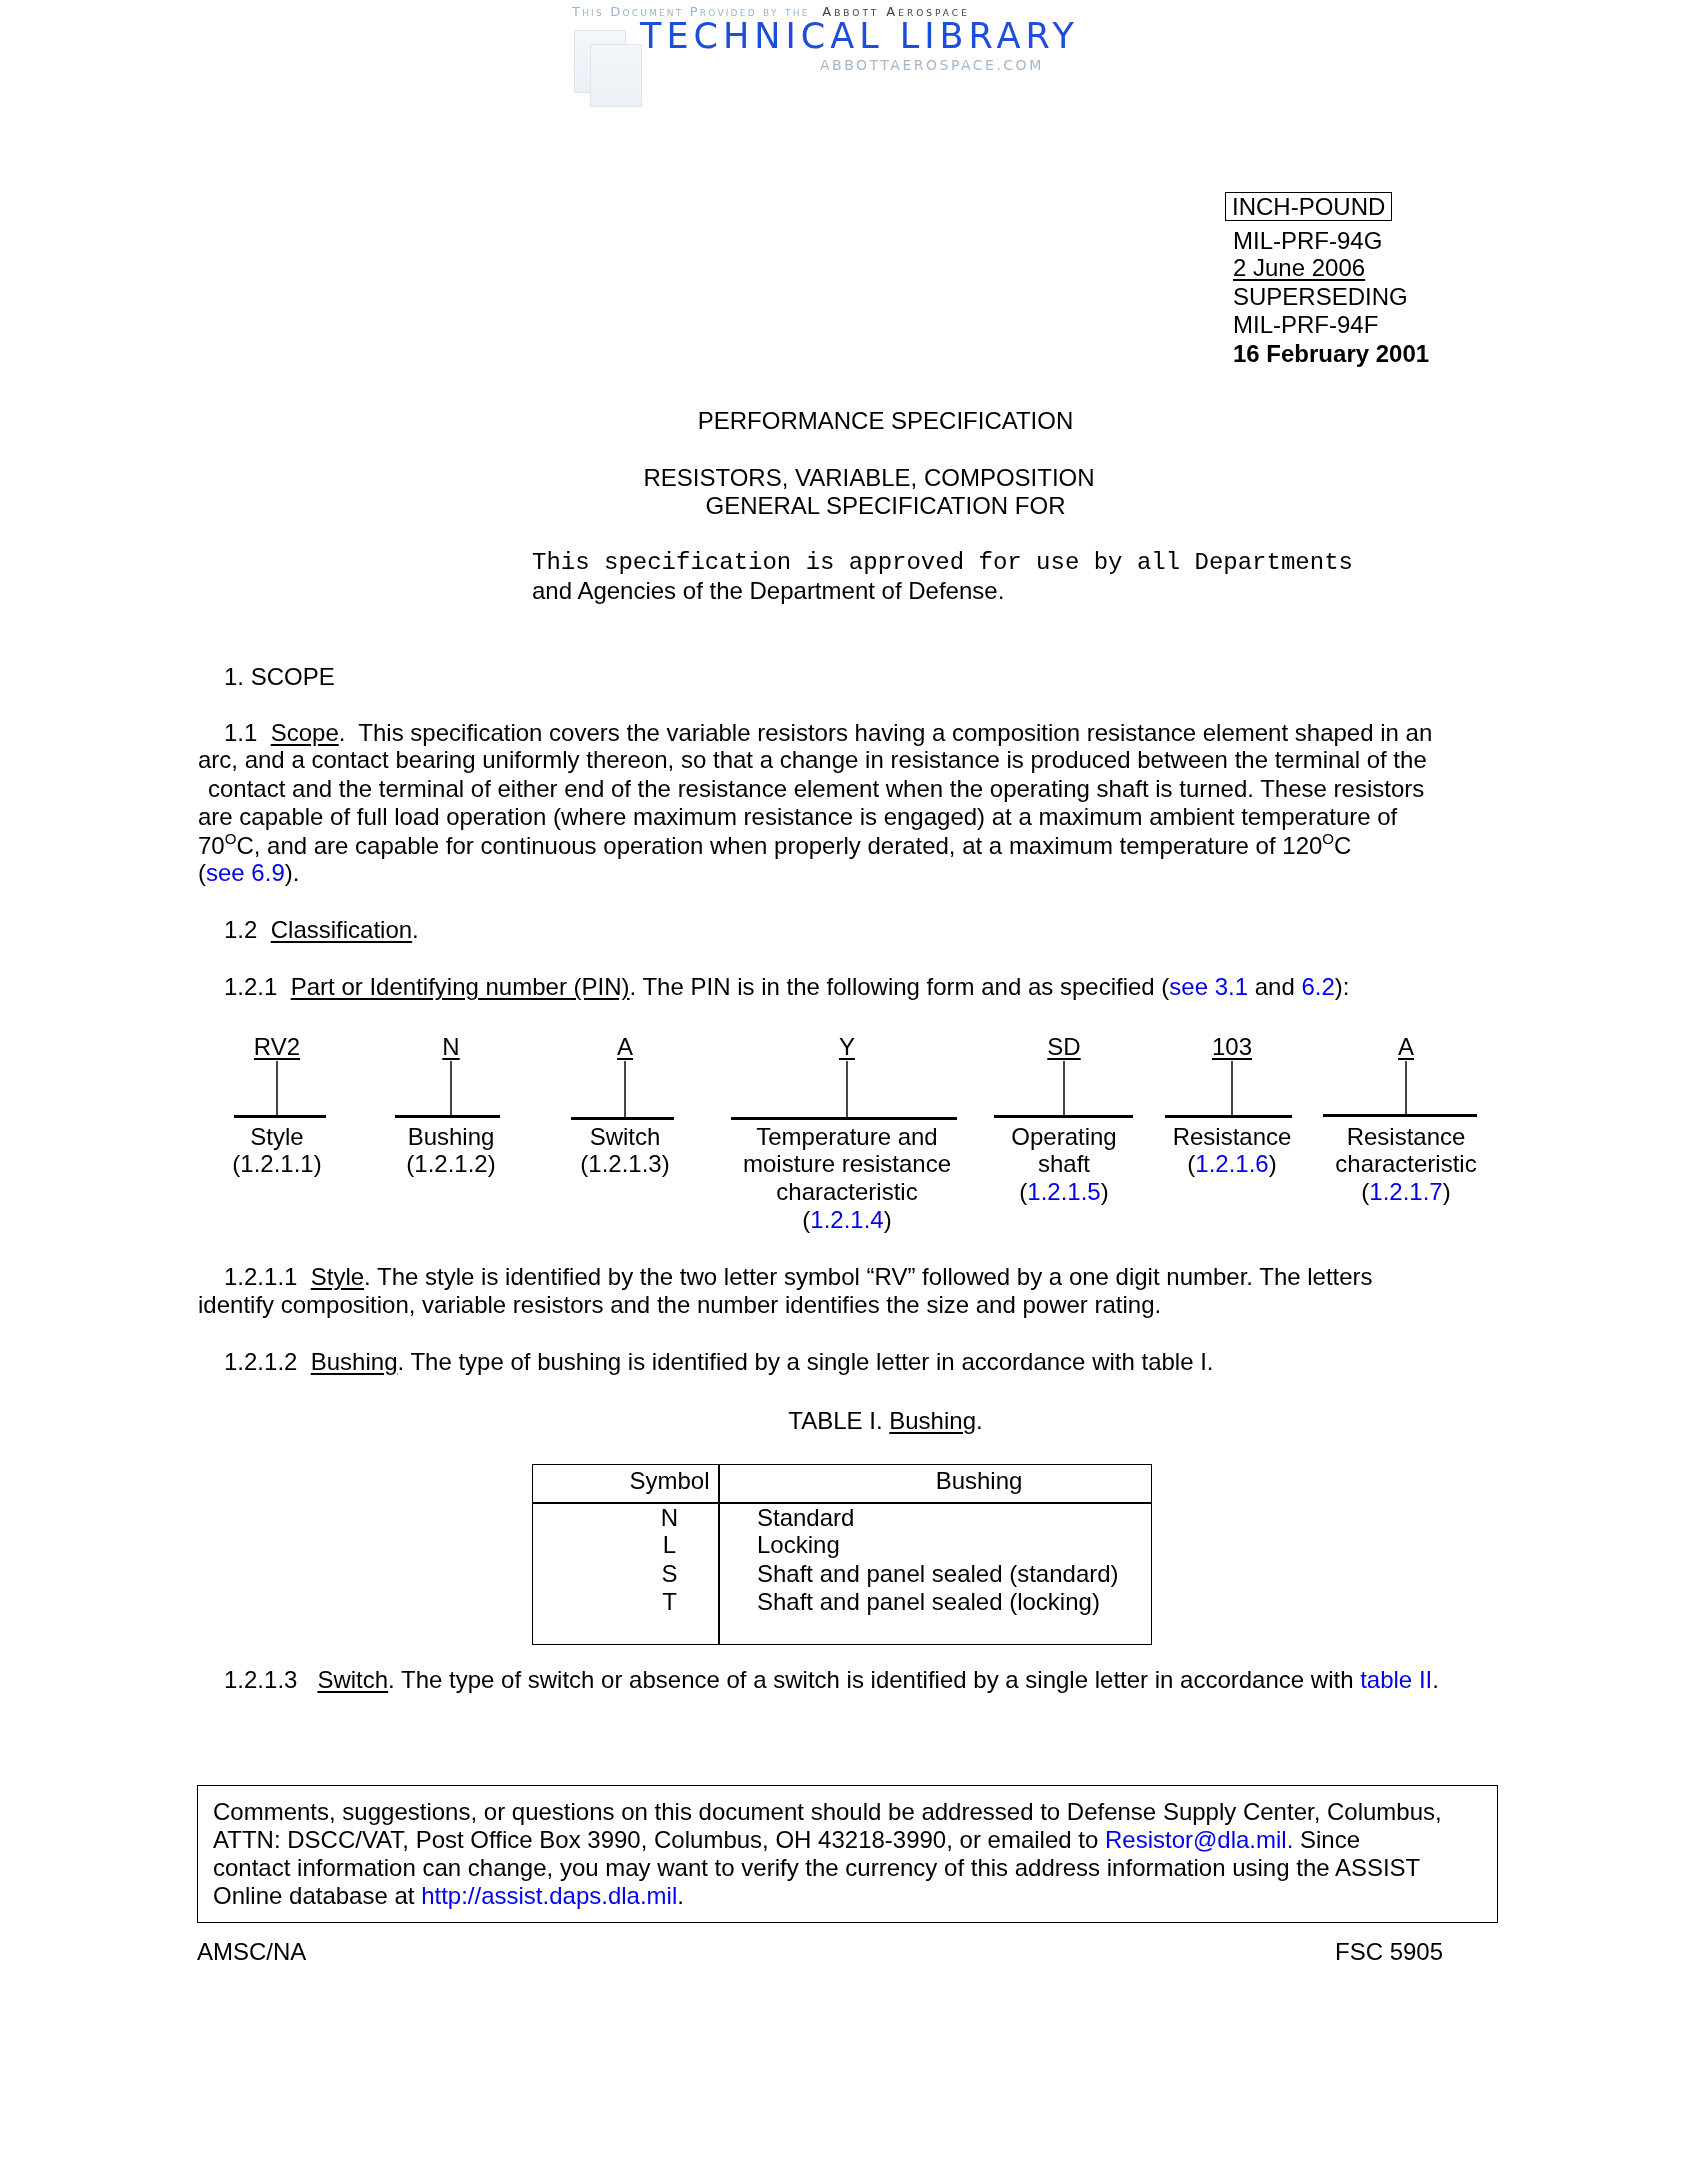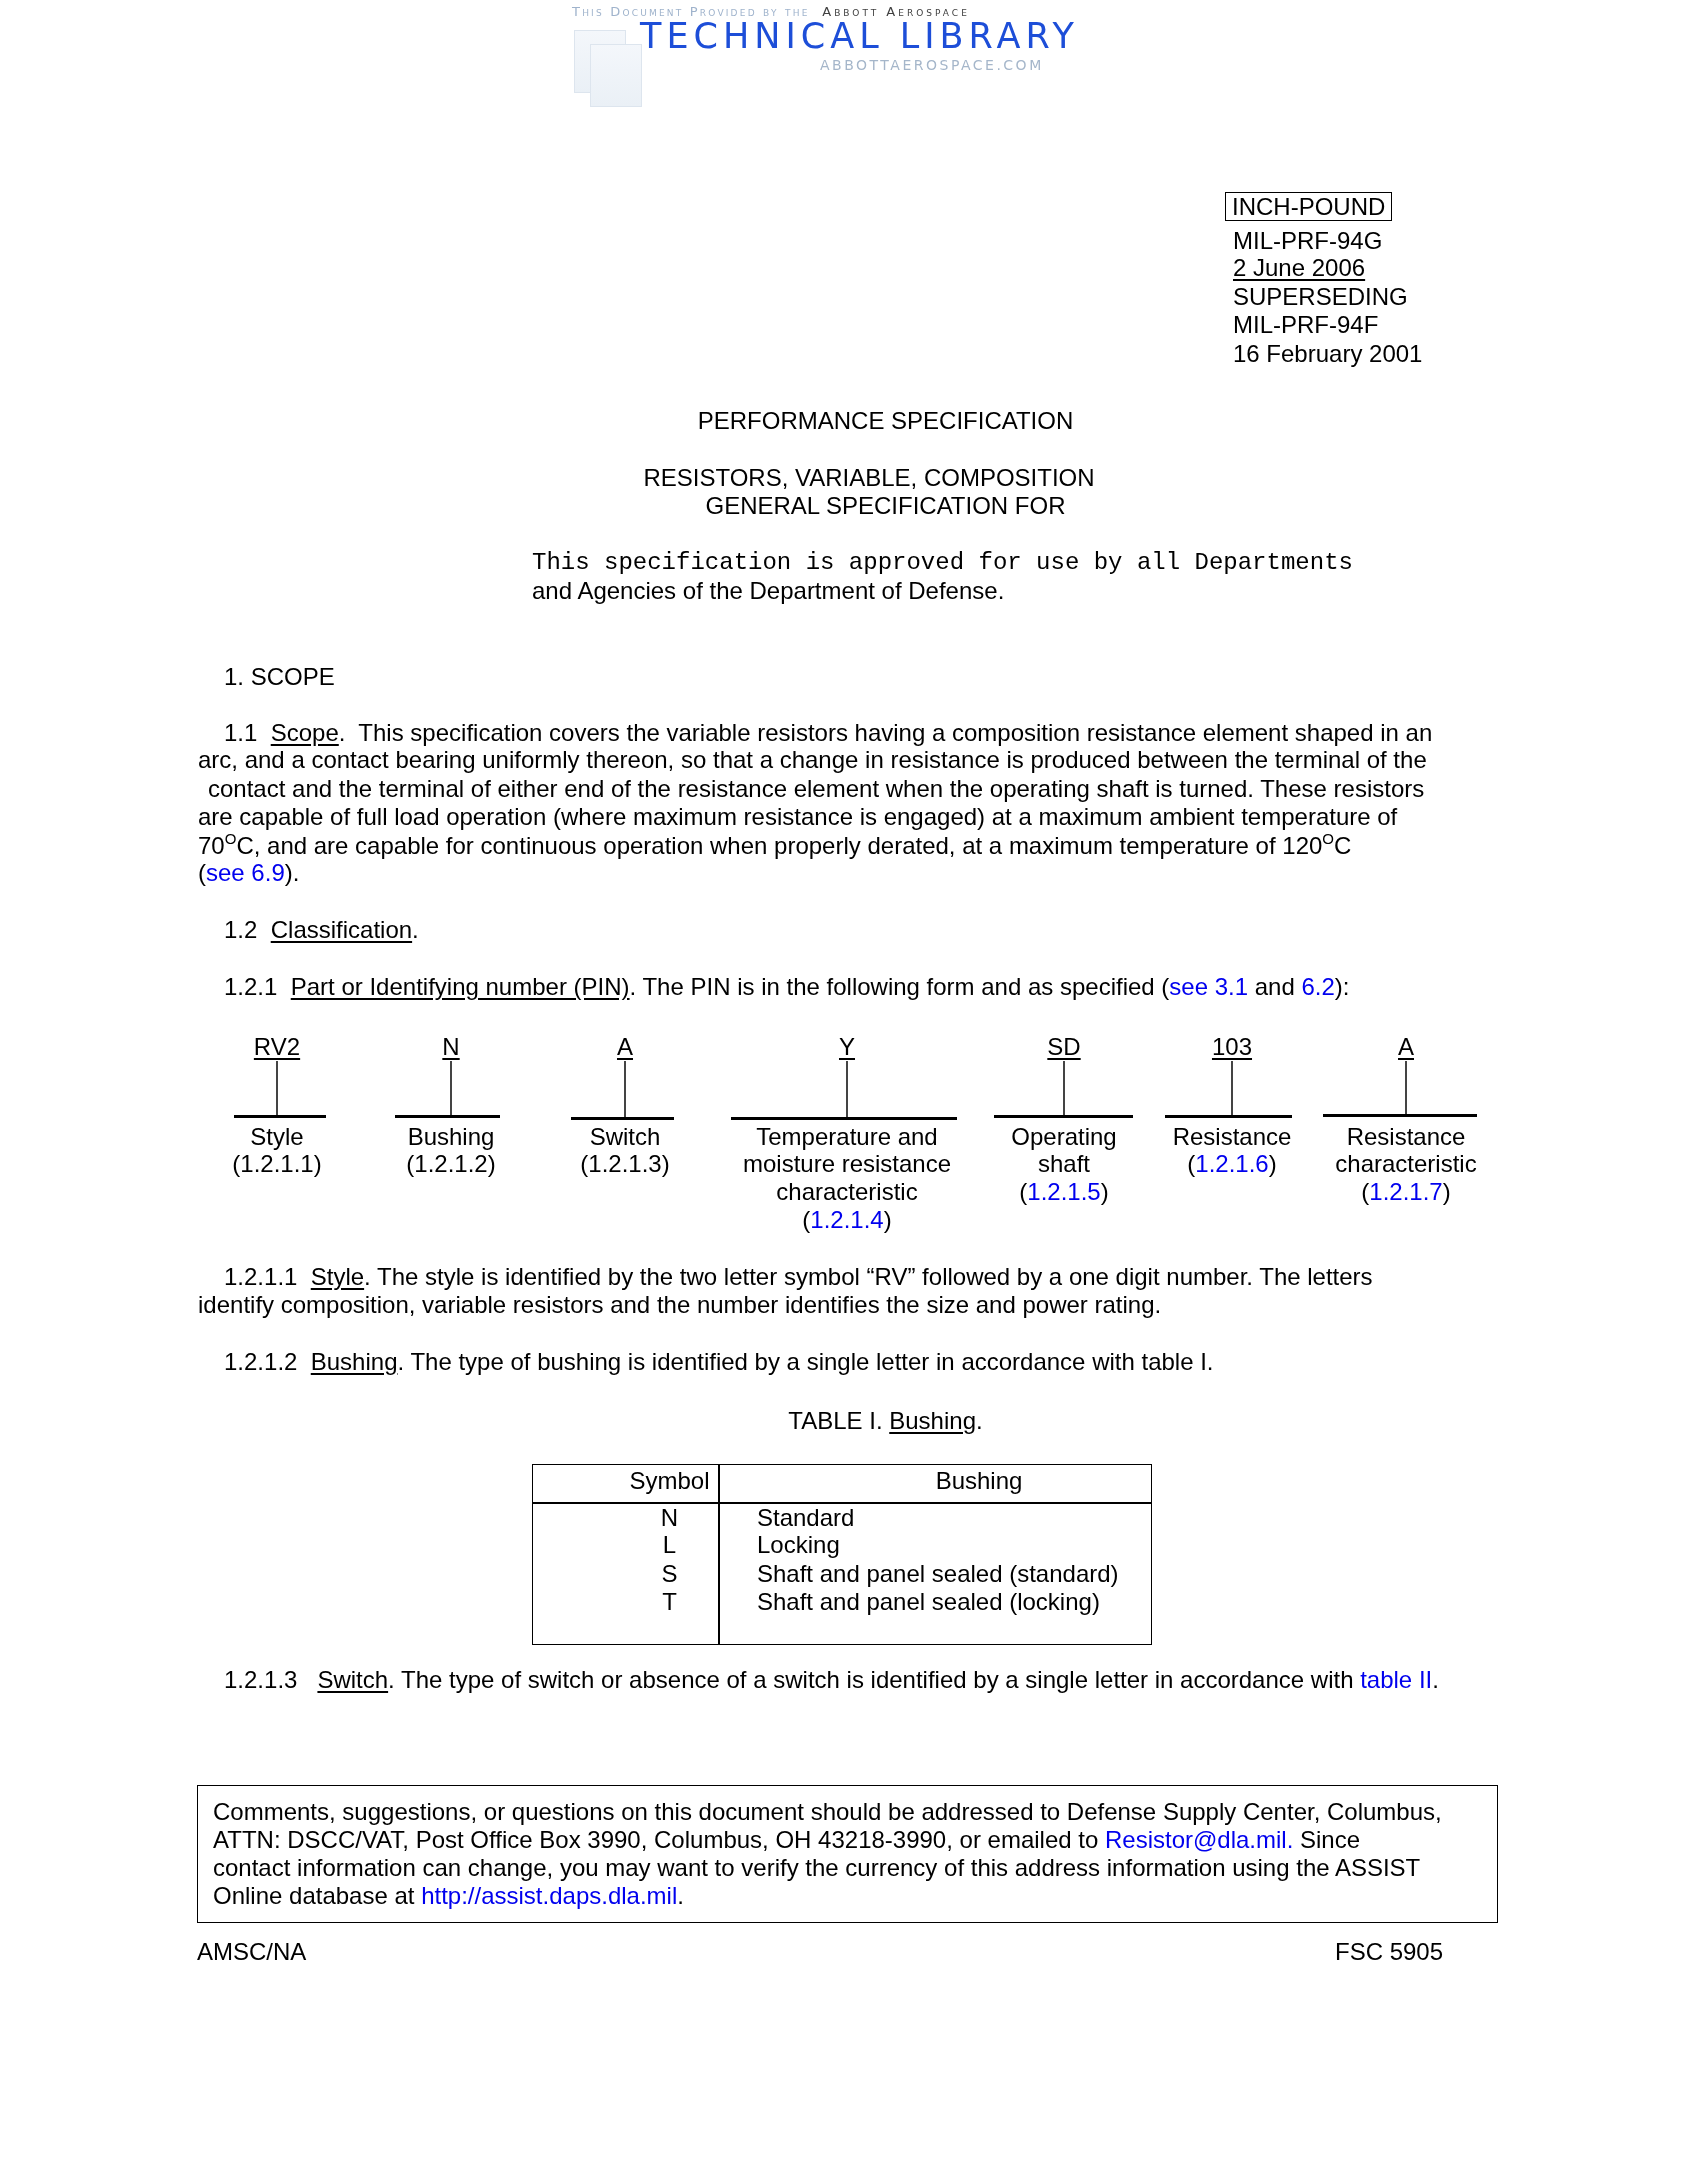--- a/index.html
+++ b/index.html
@@ -48,21 +48,21 @@
   <div class="wm wm-title">TECHNICAL LIBRARY</div>
   <div class="wm wm-site">ABBOTTAEROSPACE.COM</div>
 </div>
 
 <div>
   <div class="abs" style="left:1225px;top:193px;"><span class="boxed">INCH-POUND</span></div>
   <div class="abs" style="left:1233px;top:227px;">MIL-PRF-94G</div>
   <div class="abs u" style="left:1233px;top:254px;">2 June 2006</div>
   <div class="abs" style="left:1233px;top:283px;">SUPERSEDING</div>
   <div class="abs" style="left:1233px;top:311px;">MIL-PRF-94F</div>
-  <div class="abs" style="left:1233px;top:340px;">16 February 2001</div>
+  <div class="abs" style="left:1233px;top:340px;font-weight:bold;">16 February 2001</div>
 </div>
 
 <div class="abs center" style="left:0;width:1683px;top:407px;">PERFORMANCE SPECIFICATION</div>
 <div class="abs center" style="left:0;width:1650px;top:464px;">RESISTORS, VARIABLE, COMPOSITION</div>
 <div class="abs center" style="left:0;width:1683px;top:492px;">GENERAL SPECIFICATION FOR</div>
 <div class="abs" style="left:532px;top:549px;font-family:Liberation Mono, monospace;">This specification is approved for use by all Departments</div>
 <div class="abs" style="left:532px;top:577px;">and Agencies of the Department of Defense.</div>
 
 <div class="abs" style="left:224px;top:663px;">1.  SCOPE</div>
 

